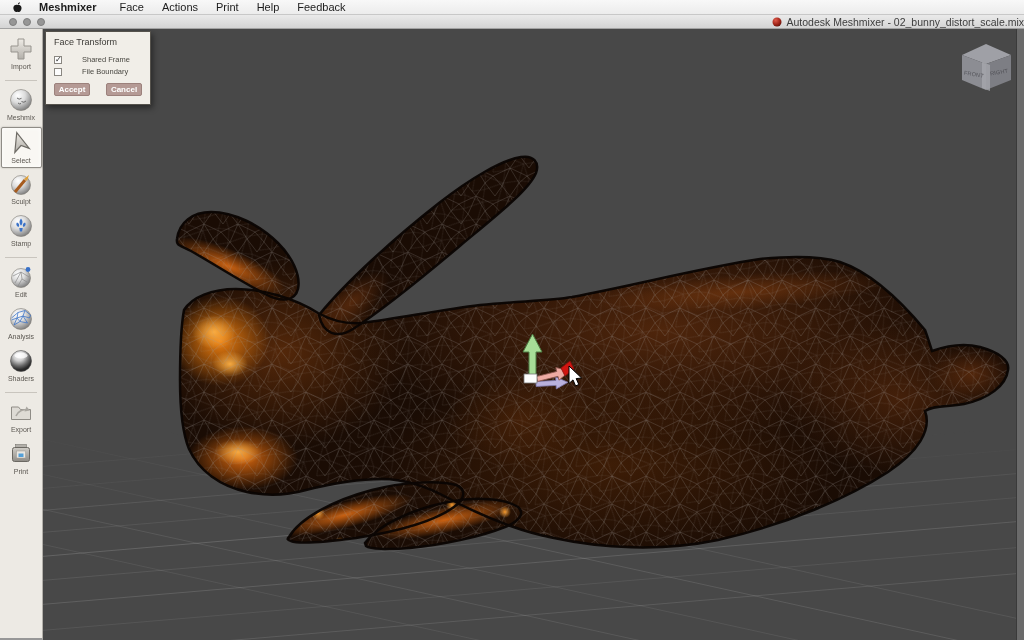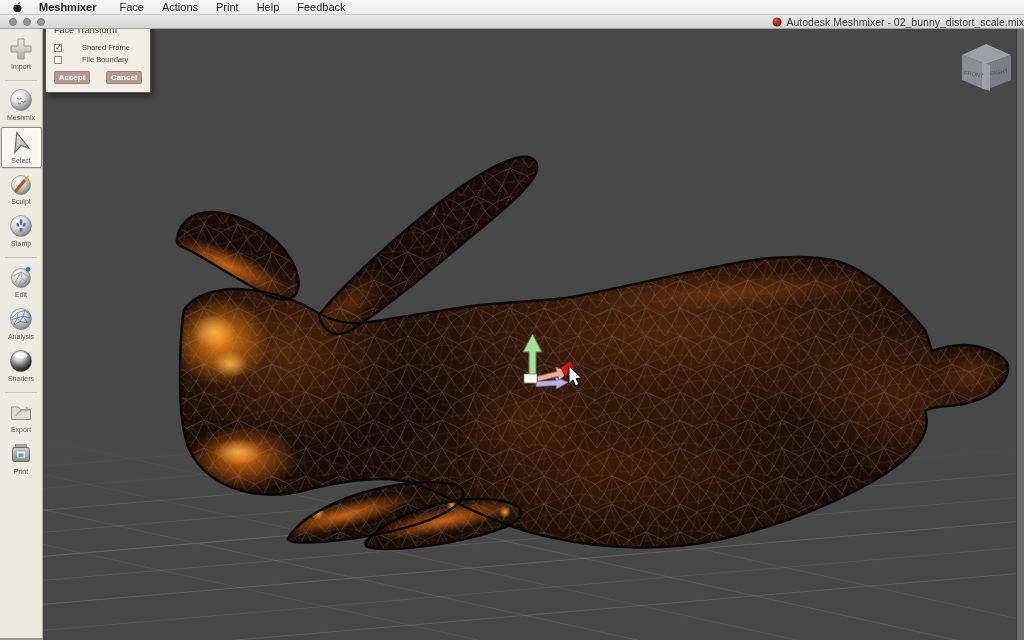--- a/index.html
+++ b/index.html
@@ -35,21 +35,21 @@
     display:flex;flex-direction:column;align-items:center;padding-top:6px;z-index:20;}
   .tool{width:41px;height:41px;display:flex;flex-direction:column;align-items:center;
     justify-content:flex-start;padding-top:2px;box-sizing:border-box;border-radius:2px;margin-bottom:1px;}
   .tool svg{width:26px;height:26px;display:block;}
   .tool .tlabel{font-size:7px;color:#5b5751;margin-top:1px;line-height:8px;}
   .tool.selected{background:#f9f7f3;border:1px solid #8f8c86;
     box-shadow:inset 0 0 4px rgba(255,255,255,.9),0 0 2px rgba(0,0,0,.25);}
   .tsep{width:32px;height:1px;background:#c9c5be;margin:4px 0;}
 
   
-  .panel{position:absolute;left:45px;top:19px;width:106px;background:#f1eee8;
+  .panel{position:absolute;left:45px;top:31px;width:106px;background:#f1eee8;
     border:1px solid #55524c;box-shadow:2px 3px 6px rgba(0,0,0,.45);
     padding:5px 8px 8px 8px;box-sizing:border-box;z-index:30;}
   .ptitle{font-size:9px;color:#3c3a36;margin-bottom:8px;}
   .chkrow{display:flex;align-items:center;gap:20px;margin-bottom:3px;}
   .chk{width:8px;height:8px;background:#fdfdfd;border:1px solid #8a8781;box-sizing:border-box;
     font-size:8px;line-height:7px;text-align:center;color:#222;}
   .chk.checked::after{content:"✓";position:relative;top:-1px;}
   .clabel{font-size:7.5px;color:#4a4842;}
   .pbtns{display:flex;gap:16px;margin-top:7px;}
   .pbtn{width:41px;height:13px;background:#b59a95;border:1px solid #9c817c;border-radius:2px;

